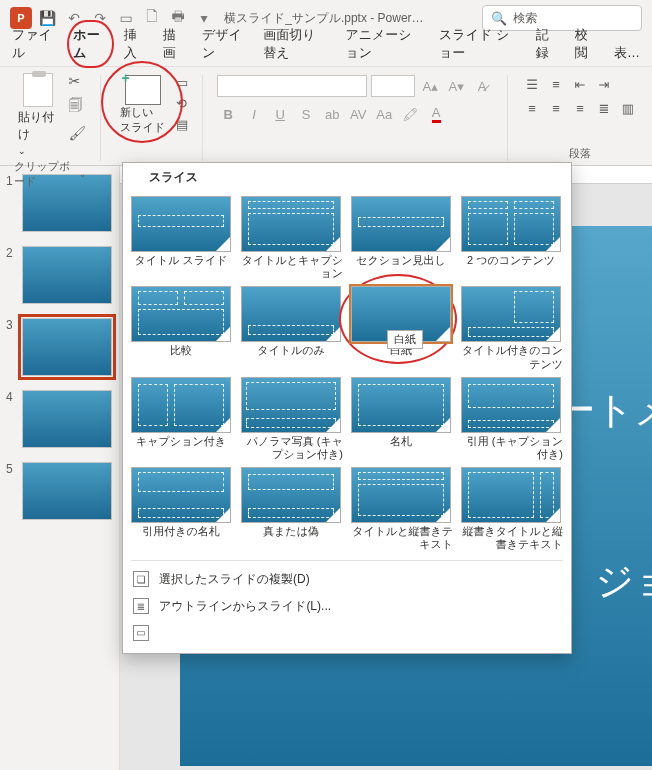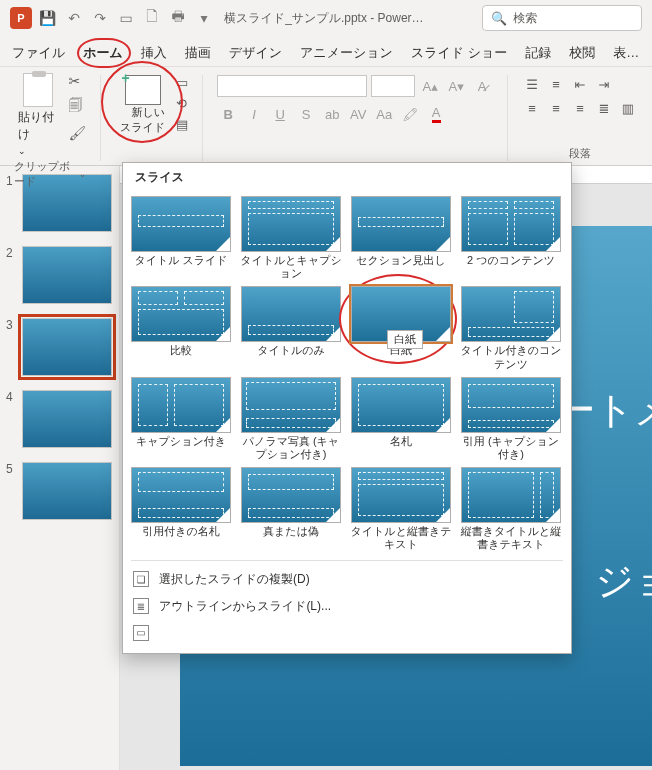--- a/index.html
+++ b/index.html
@@ -54,28 +54,28 @@
   .thumb-num { font-size:12px; color:#605e5c; width:10px; }
   .thumb { width:90px; height:58px; background:linear-gradient(180deg,#4a9ec4,#1e6a94); border:1px solid #c8c6c4; font-size:4px; color:#dff; padding:4px; line-height:1.2; }
   .thumb.selected { outline:3px solid #c43e1c; outline-offset:1px; }
 
   .canvas-area { flex:1; background:#e6e6e6; position:relative; overflow:hidden; }
   .ruler { height:18px; background:#fff; border-bottom:1px solid #d0cfce; font-size:9px; color:#888; padding-left:6px; display:flex; align-items:center; gap:6px; }
   .bigslide { position:absolute; top:60px; left:60px; right:-80px; height:540px; background:linear-gradient(180deg,#56a7cb,#1c6e99); color:#fff; font-size:38px; display:flex; align-items:center; justify-content:flex-end; padding-right:20px; }
 
   
   .gallery { position:absolute; left:122px; top:162px; width:450px; background:#fff; border:1px solid #b0afae; box-shadow:0 6px 18px rgba(0,0,0,0.25); z-index:50; padding-bottom:6px; }
-  .gal-title { padding:6px 12px; font-size:12px; font-weight:600; }
+  .gal-title { padding:6px 26px; font-size:12px; font-weight:600; }
   .gal-grid { display:flex; flex-wrap:wrap; padding:4px 6px; gap:6px 6px; }
   .gal-item { width:104px; display:flex; flex-direction:column; align-items:center; gap:2px; position:relative; }
   .gal-thumb { width:100px; height:56px; background:linear-gradient(180deg,#4fa3c9,#1e6f98); border:1px solid #b0afae; position:relative; }
   .gal-thumb.sel { outline:2px solid #d07a3a; }
   .gal-thumb .corner { position:absolute; right:0; bottom:0; width:0; height:0; border-left:14px solid transparent; border-bottom:14px solid #fff; }
   .gal-thumb .ph { position:absolute; border:1px dashed #e8f4fa; }
-  .gal-label { font-size:11px; text-align:center; line-height:1.2; min-height:26px; }
+  .gal-label { font-size:11px; text-align:right; line-height:1.2; min-height:26px; }
   .ring-blank { position:absolute; left:-10px; top:-12px; width:118px; height:90px; border:2.5px solid #d92b2b; border-radius:50%; pointer-events:none; }
   .tooltip { position:absolute; left:38px; top:44px; background:#fff; border:1px solid #b0afae; font-size:11px; padding:1px 6px; z-index:2; }
 
   .gal-sep { height:1px; background:#e1dfdd; margin:4px 8px; }
   .gal-menu { padding:4px 10px; display:flex; flex-direction:column; gap:6px; }
   .gal-menu-item { display:flex; align-items:center; gap:10px; font-size:12px; padding:2px 0; }
   .gm-ico { width:16px; height:16px; border:1px solid #888; display:flex; align-items:center; justify-content:center; font-size:10px; color:#555; }
 
   .caret { font-size:9px; }
 </style>
@@ -99,20 +99,21 @@
     <span>検索</span>
   </div>
 </div>
 
 <div class="tabs">
   <div class="tab">ファイル</div>
   <div class="tab active">ホーム</div>
   <div class="tab">挿入</div>
   <div class="tab">描画</div>
   <div class="tab">デザイン</div>
+  <div class="tab">画面切り替え</div>
   <div class="tab">アニメーション</div>
   <div class="tab">スライド ショー</div>
   <div class="tab">記録</div>
   <div class="tab">校閲</div>
   <div class="tab">表…</div>
 </div>
 
 <div class="ribbon">
   <div class="group">
     <div class="clip-area">
@@ -132,21 +133,21 @@
       </div>
   </div>
 
   <div class="vsep"></div>
 
   <div class="group">
     <div class="newslide-wrap">
       <div class="newslide-ring"></div>
       <div class="newslide">
         <div class="nico"></div>
-        <div style="font-size:11px; text-align:right; white-space:pre;">新しい
+        <div style="font-size:11px; text-align:left; white-space:pre;">新しい
 スライド</div>
       </div>
       <div class="side-minis">
         <span>▭</span>
         <span>⟲</span>
         <span>▤</span>
       </div>
     </div>
     <div class="label"></div>
   </div>

